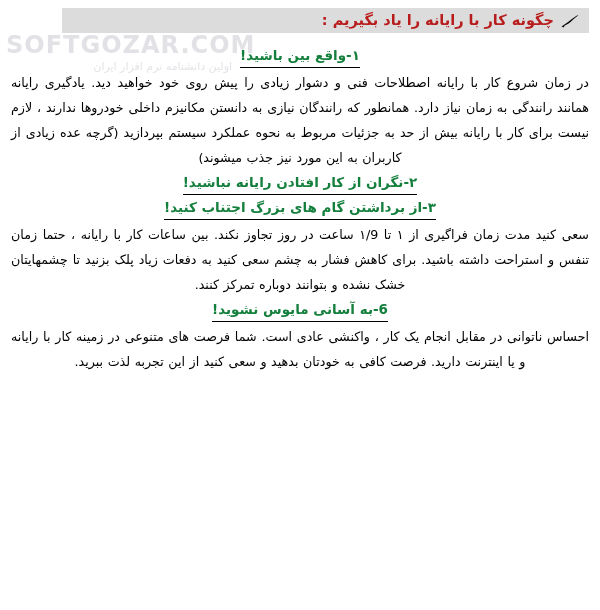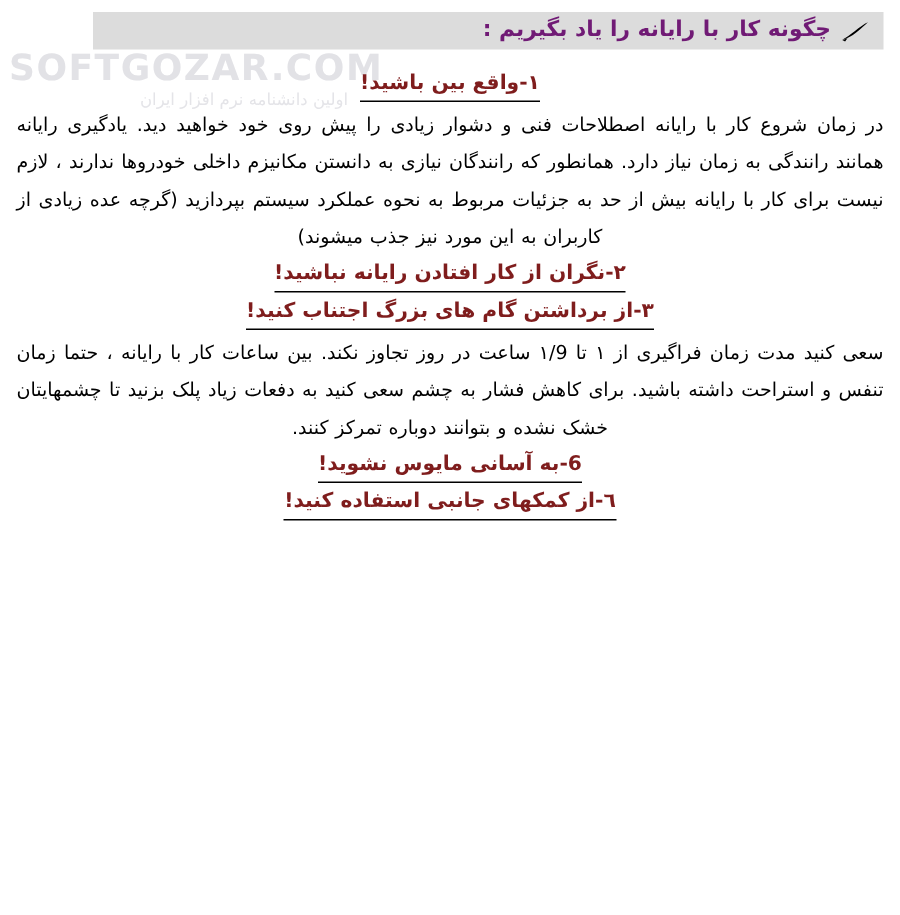--- a/index.html
+++ b/index.html
@@ -67,21 +67,21 @@
     display: flex;
     align-items: center;
     justify-content: flex-start;
     box-sizing: border-box;
     padding: 0 9px 0 6px;
     z-index: 2;
   }
   .title-text {
     font-size: 14.5px;
     font-weight: bold;
-    color: #701a75;
+    color: #b91c1c;
     white-space: nowrap;
     line-height: 1;
     margin-right: 2px;
   }
   .pen-icon {
     display: inline-flex;
     align-items: center;
     justify-content: center;
     width: 20px;
     height: 16px;
@@ -100,21 +100,21 @@
 
   .section { margin: 0; }
 
   h2.section-heading {
     margin: 0;
     padding: 0 0 1px 0;
     font-size: 13.5px;
     font-weight: bold;
     text-align: center;
     line-height: 23px;
-    color: #7f1d1d;
+    color: #15803d;
   }
   h2.section-heading .hd-inner {
     border-bottom: 1.5px solid #000;
     padding-bottom: 0px;
     display: inline-block;
   }
 
   p.body-text {
     margin: 1px;
     padding: 0;
@@ -161,20 +161,20 @@
     </div>
 
     <div class="section">
       <h2 class="section-heading"><span class="hd-inner">۳-از برداشتن گام های بزرگ اجتناب کنید!</span></h2>
       <p class="body-text">سعی کنید مدت زمان فراگیری از ۱ تا ۱/9 ساعت در روز تجاوز نکند. بین ساعات کار با رایانه ، حتما زمان تنفس و استراحت داشته باشید. برای کاهش فشار به چشم سعی کنید به دفعات زیاد پلک بزنید تا چشمهایتان خشک نشده و بتوانند دوباره تمرکز کنند.</p>
     </div>
 
 
     <div class="section">
       <h2 class="section-heading"><span class="hd-inner">6-به آسانی مایوس نشوید!</span></h2>
+      <p class="body-text">احساس ناتوانی در مقابل انجام یک کار ، واکنشی عادی است. شما فرصت های متنوعی در زمینه کار با رایانه و یا اینترنت دارید. فرصت کافی به خودتان بدهید و سعی کنید از این تجربه لذت ببرید.</p>
     </div>
 
     <div class="section">
-      <h2 class="section-heading"><span class="hd-inner">٦-از کمکهای جانبی استفاده کنید!</span></h2>
     </div>
 
   </div>
 </div>
 
 </body></html>

